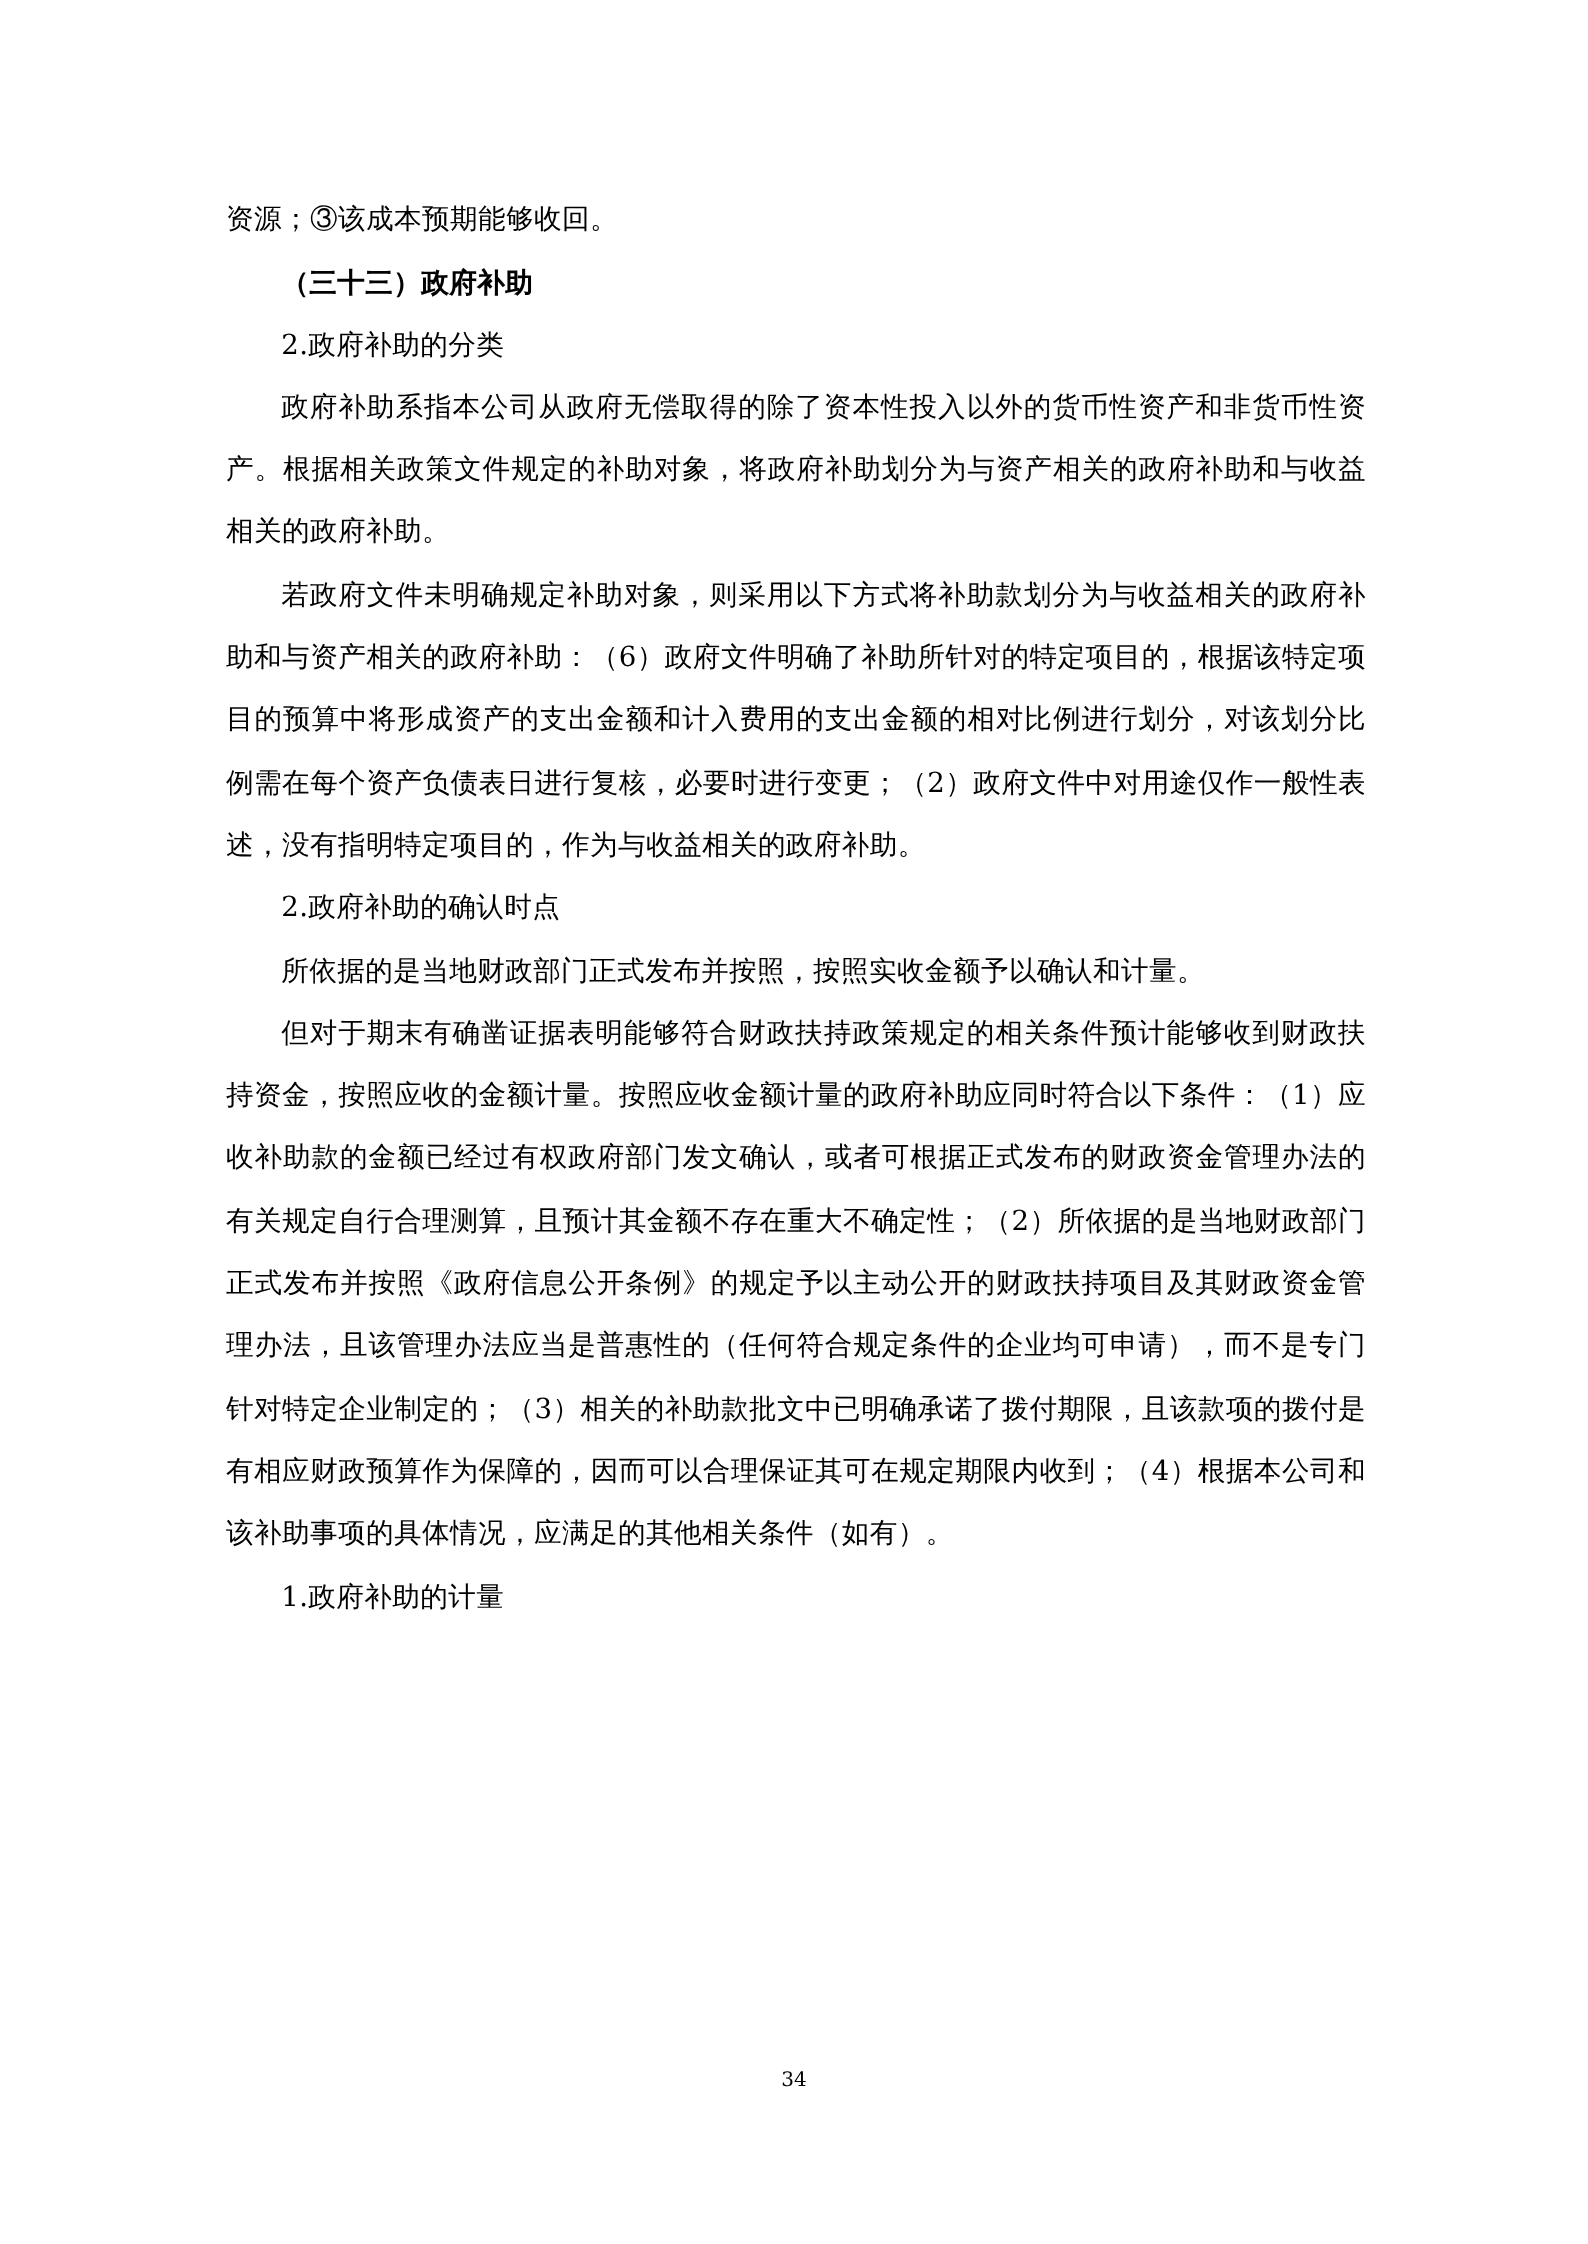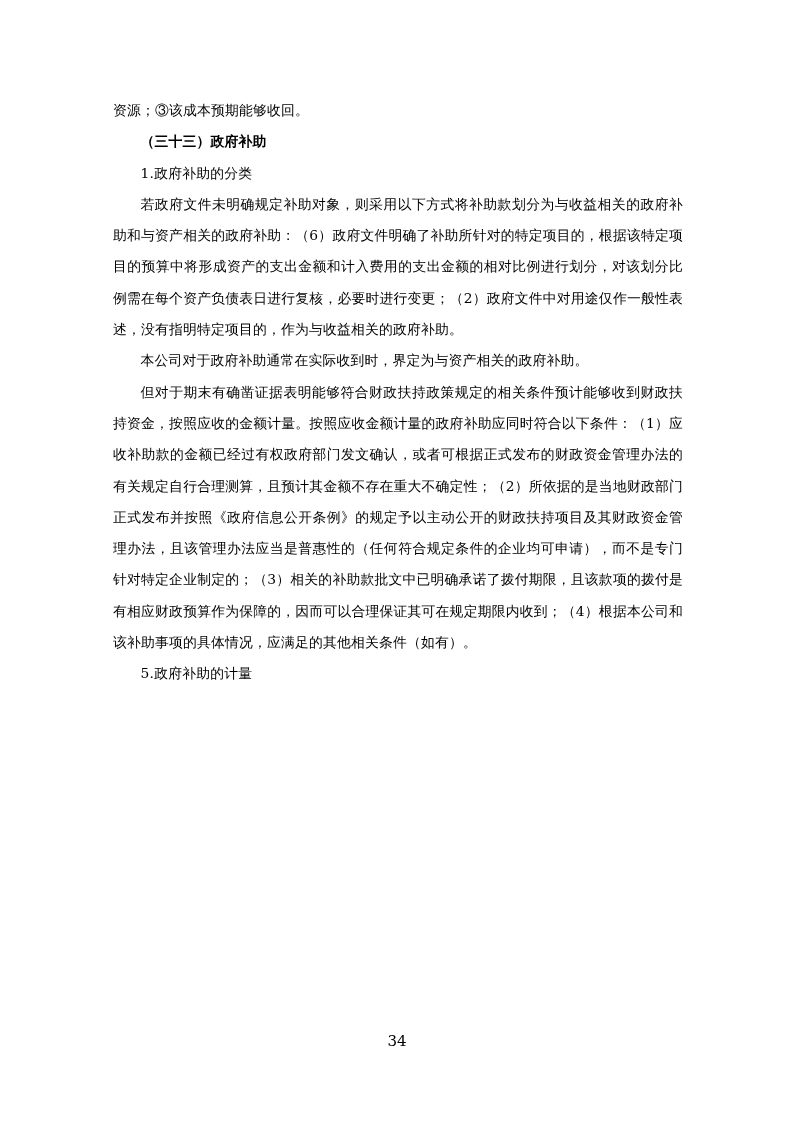--- a/index.html
+++ b/index.html
@@ -40,31 +40,33 @@
     text-indent: 2em;
     font-weight: bold;
     font-family: Liberation Serif, serif;
   }
   .footer {
     position: absolute;
     left: 0;
     top: 1033px;
     width: 100%;
     text-align: center;
-    font-size: 15px;
+    font-size: 10px;
     line-height: 16px;
   }
 </style>
 </head>
 <body>
 
 <div class="page">
   <div class="content" id="document-body">
       <p class="plain">资源；③该成本预期能够收回。</p>
       <p class="heading">（三十三）政府补助</p>
-      <p class="indent">1.政府补助的分类</p>
+      <p class="indent">2.政府补助的分类</p>
+      <p class="indent">政府补助系指本公司从政府无偿取得的除了资本性投入以外的货币性资产和非货币性资产。根据相关政策文件规定的补助对象，将政府补助划分为与资产相关的政府补助和与收益相关的政府补助。</p>
       <p class="indent">若政府文件未明确规定补助对象，则采用以下方式将补助款划分为与收益相关的政府补助和与资产相关的政府补助：（6）政府文件明确了补助所针对的特定项目的，根据该特定项目的预算中将形成资产的支出金额和计入费用的支出金额的相对比例进行划分，对该划分比例需在每个资产负债表日进行复核，必要时进行变更；（2）政府文件中对用途仅作一般性表述，没有指明特定项目的，作为与收益相关的政府补助。</p>
-      <p class="indent">本公司对于政府补助通常在实际收到时，界定为与资产相关的政府补助。</p>
+      <p class="indent">2.政府补助的确认时点</p>
+      <p class="indent">所依据的是当地财政部门正式发布并按照，按照实收金额予以确认和计量。</p>
       <p class="indent">但对于期末有确凿证据表明能够符合财政扶持政策规定的相关条件预计能够收到财政扶持资金，按照应收的金额计量。按照应收金额计量的政府补助应同时符合以下条件：（1）应收补助款的金额已经过有权政府部门发文确认，或者可根据正式发布的财政资金管理办法的有关规定自行合理测算，且预计其金额不存在重大不确定性；（2）所依据的是当地财政部门正式发布并按照《政府信息公开条例》的规定予以主动公开的财政扶持项目及其财政资金管理办法，且该管理办法应当是普惠性的（任何符合规定条件的企业均可申请），而不是专门针对特定企业制定的；（3）相关的补助款批文中已明确承诺了拨付期限，且该款项的拨付是有相应财政预算作为保障的，因而可以合理保证其可在规定期限内收到；（4）根据本公司和该补助事项的具体情况，应满足的其他相关条件（如有）。</p>
-      <p class="indent">5.政府补助的计量</p>
+      <p class="indent">1.政府补助的计量</p>
     </div>
   <div class="footer">34</div>
 </div>
 
 </body></html>

